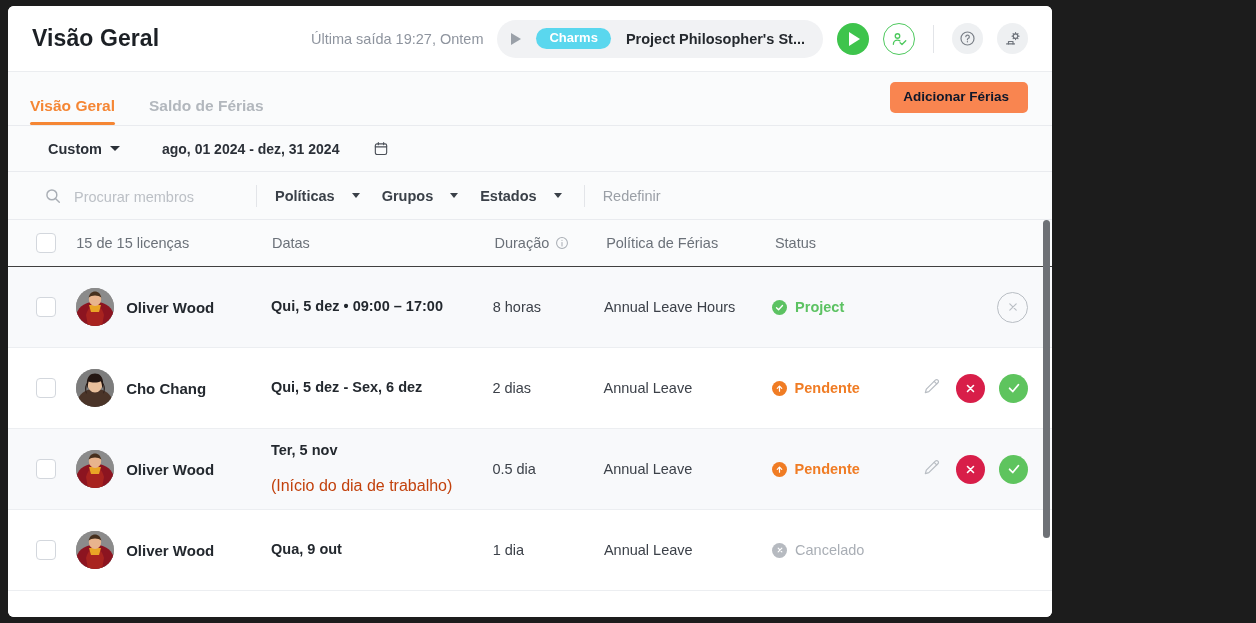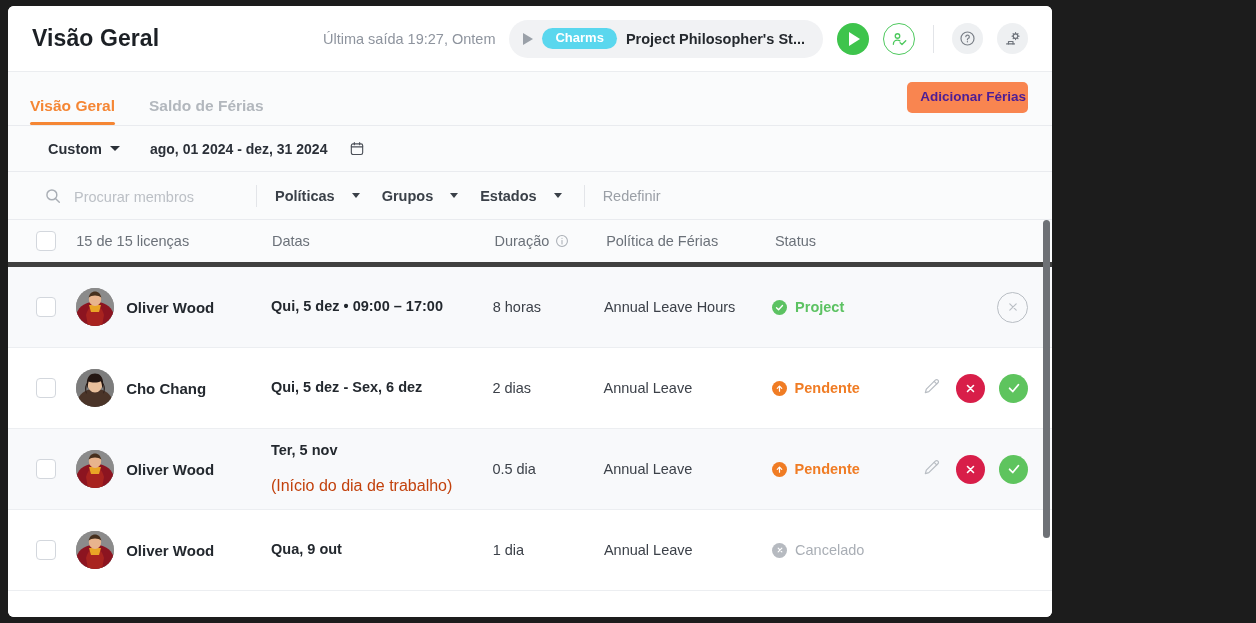--- a/index.html
+++ b/index.html
@@ -46,21 +46,21 @@
     font-size: 14.5px;
     color: #8e949e;
     white-space: nowrap;
   }
   .timer-pill {
     height: 38px;
     background: #f1f2f4;
     border-radius: 19px;
     display: flex;
     align-items: center;
-    gap: 9px;
+    gap: 15px;
     padding: 0 18px 0 14px;
   }
   .play-tri {
     width: 0; height: 0;
     border-left: 10px solid #9aa0a8;
     border-top: 6.5px solid transparent;
     border-bottom: 6.5px solid transparent;
   }
   .charms-pill {
     background: #5ad7ee;
@@ -132,37 +132,37 @@
     position: absolute;
     left: 0; right: 0; bottom: 0;
     height: 3px;
     background: #f58634;
     border-radius: 2px;
   }
   .add-btn {
     position: absolute;
     right: 24px; top: 10px;
     background: #f98550;
-    color: #4c1d95;
+    color: #0f172a;
     font-size: 13.5px;
     font-weight: bold;
     border: none;
     border-radius: 5px;
-    padding: 8px 2px 9px 13px;
+    padding: 8px 19px 9px 13px;
     line-height: 1;
   }
 
   
   .range-row {
     min-height: 46px; height: 46px;
     background: #fafbfc;
     display: flex;
     align-items: center;
     padding: 0 32px 0 40px;
-    gap: 16px;
+    gap: 28px;
     border-bottom: 1px solid #e9ebef;
   }
   .custom-sel {
     display: flex; align-items: center; gap: 8px;
     font-size: 14.5px; font-weight: bold; color: #2b3038;
   }
   .caret {
     width: 0; height: 0;
     border-top: 5.5px solid #2b3038;
     border-left: 5px solid transparent;
@@ -207,21 +207,21 @@
     flex: 1;
     background: #ffffff;
     overflow: hidden;
     position: relative;
   }
   .thead {
     height: 47px;
     background: #fafbfc;
     display: flex;
     align-items: center;
-    border-bottom: 5px solid #404040;
+    border-bottom: 1px solid #404040;
     padding-left: 28px;
   }
   .th {
     font-size: 14.5px;
     color: #6b7179;
     display: flex; align-items: center; gap: 6px;
   }
   .chkbox {
     width: 20px; height: 20px;
     border: 1.5px solid #d3d7dd;

